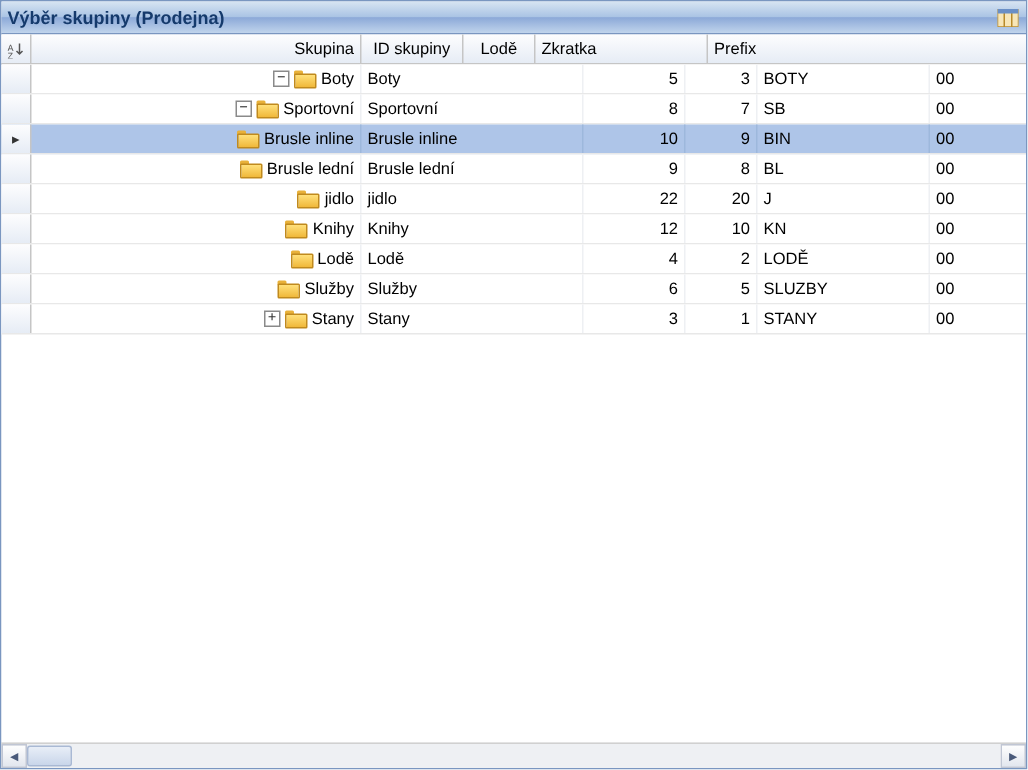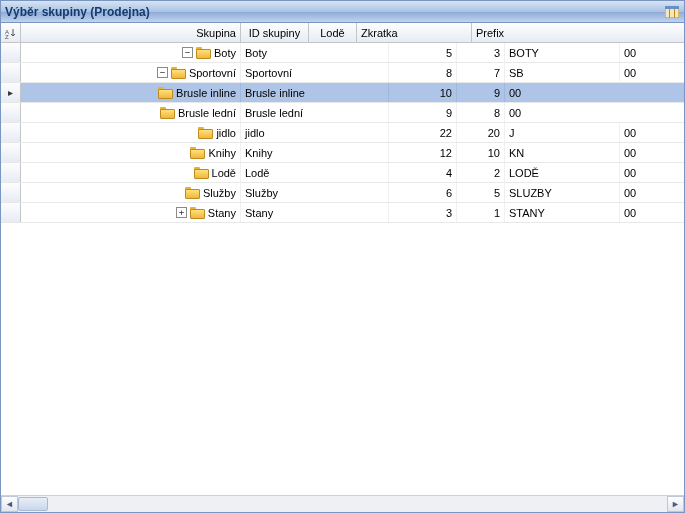--- a/index.html
+++ b/index.html
@@ -286,20 +286,23 @@
         </div>
         <div class="cell col-name">
           <span>Brusle inline</span>
         </div>
         <div class="cell col-id right">
           <span>10</span>
         </div>
         <div class="cell col-num right">
           <span>9</span>
         </div>
+        <div class="cell col-abbr">
+          <span>BIN</span>
+        </div>
         <div class="cell col-prefix">
           <span>00</span>
         </div>
       </div>
       <div class="row">
         <div class="gutter"></div>
         <div class="cell col-tree">
           <div class="tree-content" style="padding-left: 40px;">
             <span class="expander-gap"></span>
             <span class="folder-icon"></span>
@@ -307,20 +310,23 @@
           </div>
         </div>
         <div class="cell col-name">
           <span>Brusle lední</span>
         </div>
         <div class="cell col-id right">
           <span>9</span>
         </div>
         <div class="cell col-num right">
           <span>8</span>
+        </div>
+        <div class="cell col-abbr">
+          <span>BL</span>
         </div>
         <div class="cell col-prefix">
           <span>00</span>
         </div>
       </div>
       <div class="row">
         <div class="gutter"></div>
         <div class="cell col-tree">
           <div class="tree-content" style="padding-left: 4px;">
             <span class="expander-gap"></span>

